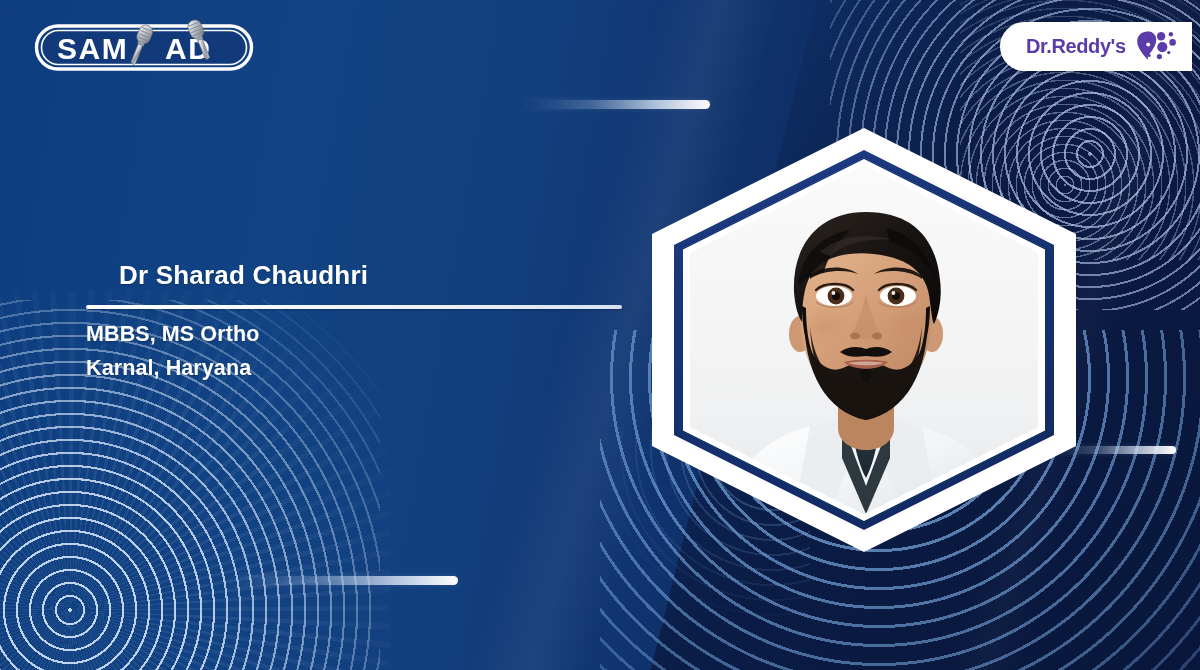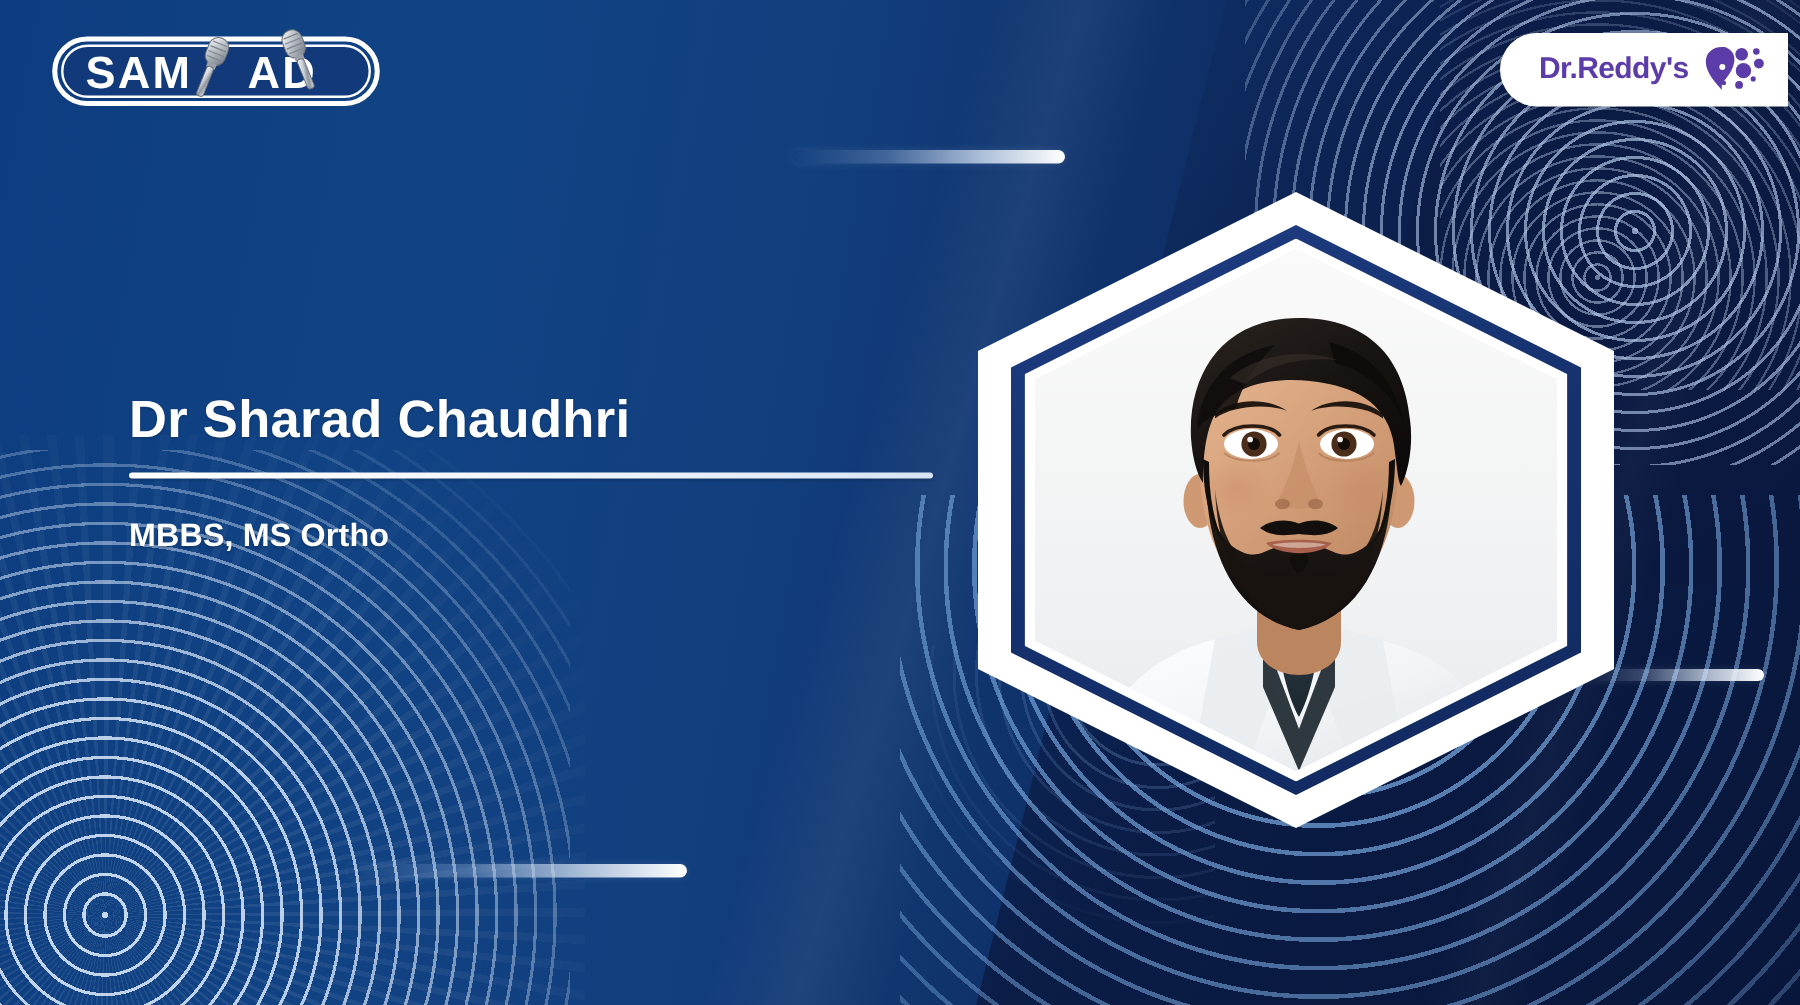--- a/index.html
+++ b/index.html
@@ -157,36 +157,37 @@
     white-space:nowrap;
   }
 
   
   #speaker-info {
     position:absolute;
     left:86px; top:262px;
     width:560px;
   }
   #speaker-name {
-    font-size:35px;
+    font-size:26px;
     font-weight:bold;
     color:#ffffff;
     letter-spacing:0.2px;
     line-height:1.05;
     white-space:nowrap;
     text-shadow:0 1px 2px rgba(0,0,0,.25);
+    margin-left:33px;
   }
   #name-underline {
     margin-top:16px;
     width:536px; height:4px;
     border-radius:2px;
     background:linear-gradient(90deg, #ffffff 0%, #eef3fb 60%, #d7e3f4 100%);
     box-shadow:0 1px 2px rgba(0,0,0,.25);
   }
-  #credentials { margin-top:22px; }
+  #credentials { margin-top:9px; }
   .cred-line {
     font-size:21.5px;
     font-weight:bold;
     color:#ffffff;
     line-height:1.58;
     letter-spacing:0.1px;
     white-space:nowrap;
     text-shadow:0 1px 2px rgba(0,0,0,.22);
   }
 
@@ -301,20 +302,21 @@
       <circle cx="25.4" cy="26.6" r="2.6" fill="#5b3ca8"></circle>
       <circle cx="34.8" cy="22.6" r="1.7" fill="#5b3ca8"></circle>
     </svg>
   </div>
 
   <div id="speaker-info">
     <div id="speaker-name">Dr Sharad Chaudhri</div>
     <div id="name-underline"></div>
     <div id="credentials">
       <div class="cred-line">MBBS, MS Ortho</div>
+      <div class="cred-line">Karnal, Haryana</div>
     </div>
   </div>
 
   <div id="portrait-hexagon">
     <div class="hex-layer" id="hex-white"></div>
     <div class="hex-layer" id="hex-navy"></div>
     <div class="hex-layer" id="hex-white-inner"></div>
     <div class="hex-layer" id="hex-photo">
 
       <svg id="avatar-svg" viewBox="0 0 348 348" preserveAspectRatio="xMidYMid slice">

